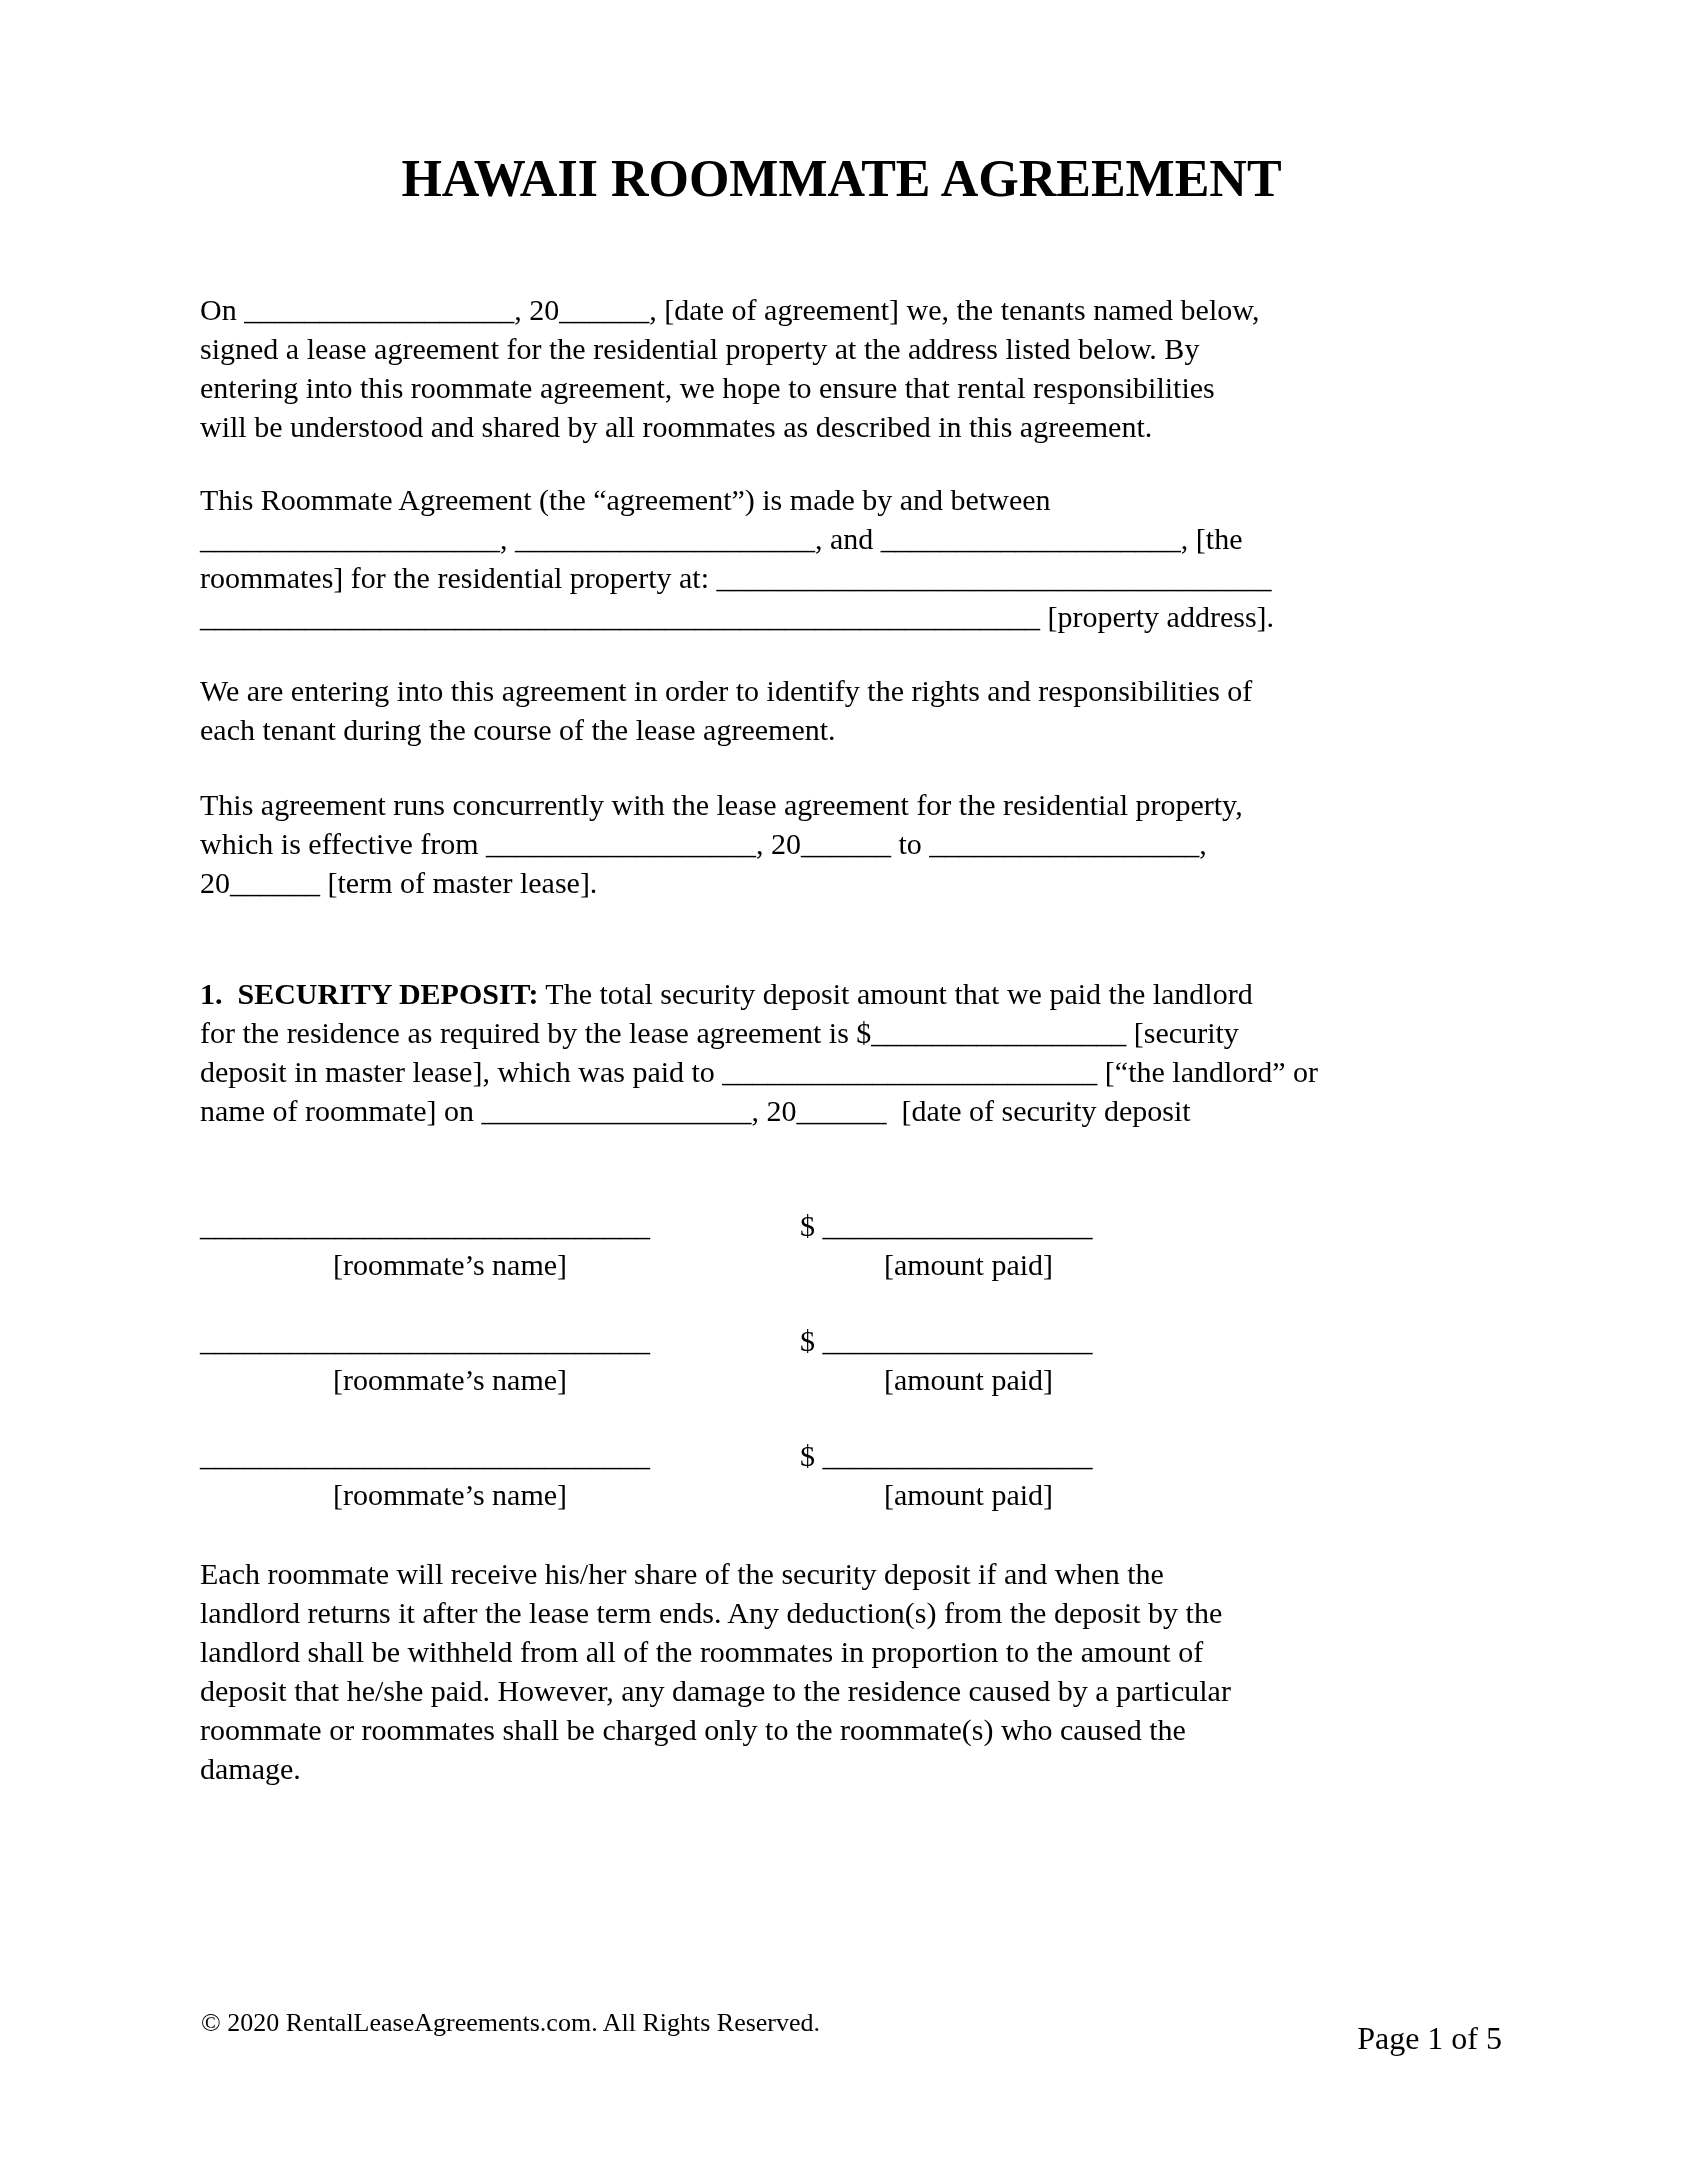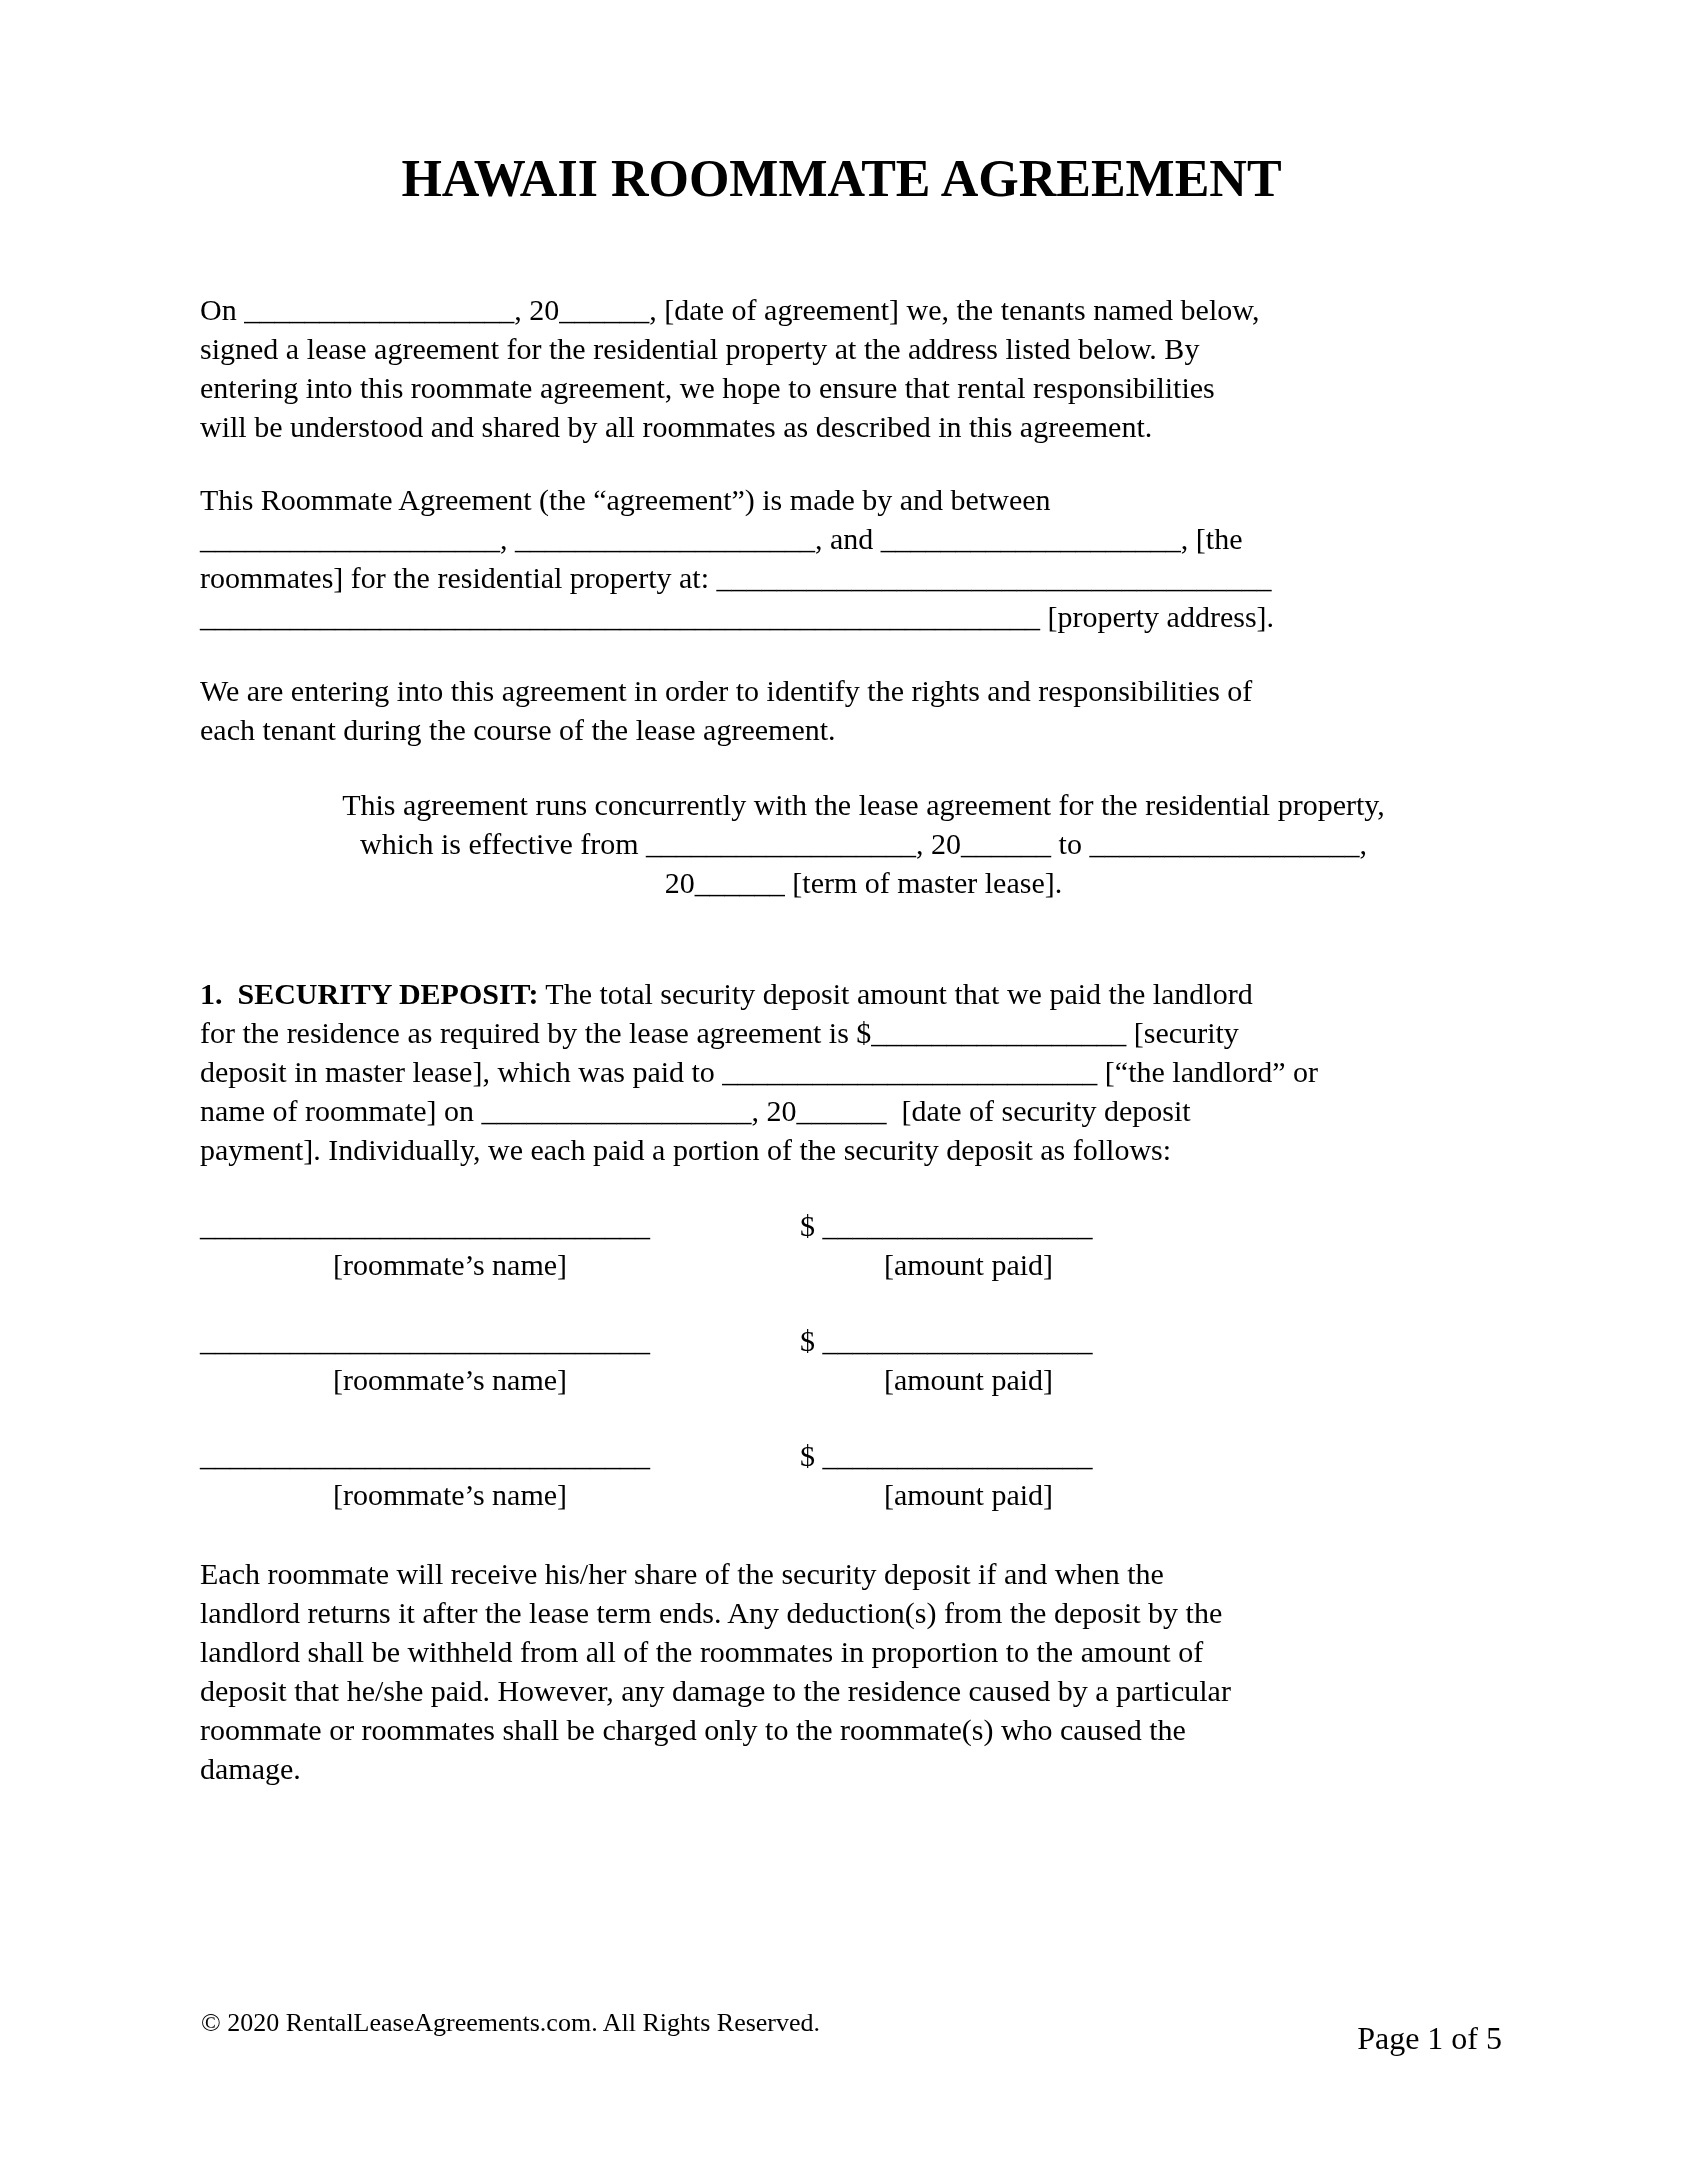--- a/index.html
+++ b/index.html
@@ -27,21 +27,21 @@
   .para {
     left: 200px;
     width: 1327px;
     line-height: 39px;
   }
   .tline { white-space: pre; }
   .b { font-weight: bold; }
   .p1 { top: 290px; }
   .p2 { top: 480px; }
   .p3 { top: 671px; }
-  .p4 { top: 785px; text-align: center; }
+  .p4 { top: 785px; }
   .s1 { top: 974px; }
   .dep-rows { left: 200px; top: 1206px; width: 1327px; }
   .dep-row { position: relative; height: 77px; margin-bottom: 38px; }
   .dep-left { position: absolute; left: 0; top: 0; width: 500px; }
   .dep-right { position: absolute; left: 600px; top: 0; width: 337px; }
   .dep-blank { line-height: 39px; white-space: pre; }
   .dep-label { line-height: 39px; text-align: center; white-space: pre; }
   .p5 { top: 1554px; }
   .footnote {
     left: 0; right: 40px;
@@ -96,21 +96,20 @@
       <div class="tline">which is effective from __________________, 20______ to __________________,</div>
       <div class="tline">20______ [term of master lease].</div>
     </div>
 
   <div class="abs para s1">
     <div class="tline"><span class="b">1.  SECURITY DEPOSIT:</span><span> The total security deposit amount that we paid the landlord</span></div>
     <div>
         <div class="tline">for the residence as required by the lease agreement is $_________________ [security</div>
         <div class="tline">deposit in master lease], which was paid to _________________________ [“the landlord” or</div>
         <div class="tline">name of roommate] on __________________, 20______  [date of security deposit</div>
-        <div class="tline">payment]. Individually, we each paid a portion of the security deposit as follows:</div>
       </div>
   </div>
 
   <div class="abs dep-rows">
 
     <div class="dep-row">
       <div class="dep-left">
         <div class="dep-blank">______________________________</div>
         <div class="dep-label">[roommate’s name]</div>
       </div>

